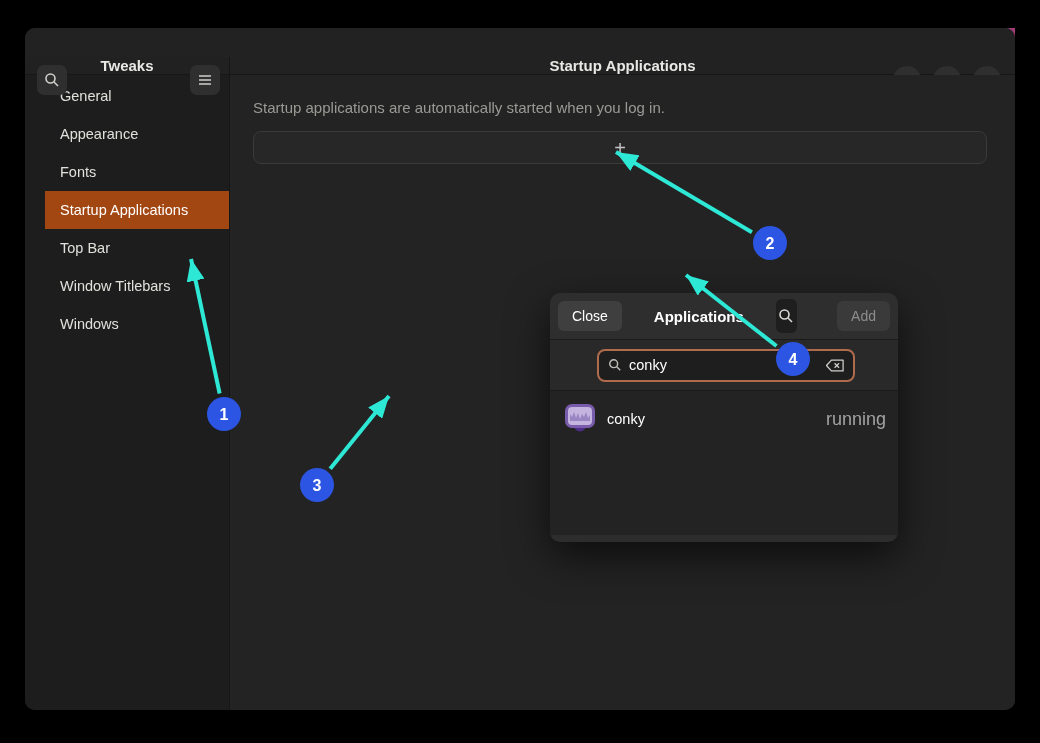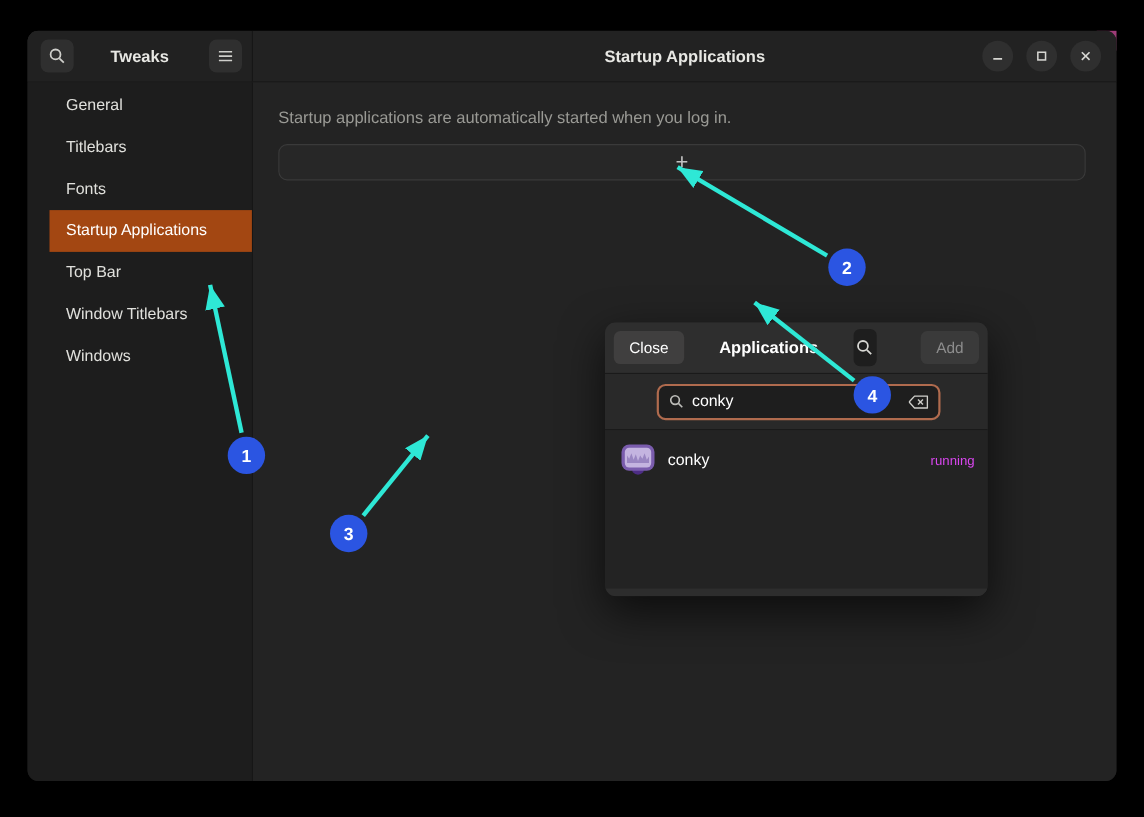--- a/index.html
+++ b/index.html
@@ -8,21 +8,21 @@
   .stage { position:relative; width:1040px; height:743px; background:#000; }
 
   .corner-accent { position:absolute; left:997px; top:28px; width:18px; height:18px;
     background:#b34487; }
 
   .app-window { position:absolute; left:25px; top:28px; width:990px; height:682px;
     background:#232323; border-radius:10px; overflow:hidden;
     display:flex; flex-direction:column; box-shadow:0 10px 30px rgba(0,0,0,.7); }
 
   .headerbar { height:47px; display:flex; flex-shrink:0; background:#222222;
-    border-bottom:1px solid #171717; }
+    border-bottom:1px solid #171717;align-items:flex-end; }
   .hb-side { width:205px; position:relative; display:flex; align-items:center;
     justify-content:center; border-right:1px solid #161616; background:#212121; }
   .hb-main { flex:1; position:relative; display:flex; align-items:center;
     justify-content:center; }
   .hb-title { font-size:15px; font-weight:bold; color:#e8e8e4; }
   .icon-btn { position:absolute; width:30px; height:30px; border-radius:7px;
     background:#2f2f2f; display:flex; align-items:center; justify-content:center;
     cursor:pointer; }
   .icon-btn.search { left:12px; top:8px; }
   .icon-btn.menu { right:9px; top:8px; }
@@ -62,21 +62,21 @@
     display:flex; align-items:center; flex-shrink:0; }
   .search-entry { margin-left:47px; width:258px; height:33px; background:#1e1e1e;
     border:2px solid #b06b4e; border-radius:8px; display:flex; align-items:center;
     padding:0 9px; }
   .search-entry input { flex:1; background:transparent; border:none; outline:none;
     color:#ffffff; font-size:14.5px; margin-left:7px;
     font-family:"Liberation Sans", sans-serif; }
   .dlg-list { flex:1; background:#232323; }
   .list-row { display:flex; align-items:center; padding:10px 12px; cursor:pointer; }
   .row-name { font-size:14.5px; color:#ffffff; margin-left:9px; }
-  .row-status { margin-left:auto; font-size:12px; color:#d946ef; }
+  .row-status { margin-left:auto; font-size:18px; color:#a3a3a3; }
   .dlg-footer { height:7px; background:#2d2d2d; flex-shrink:0; }
 
   #annotations { position:absolute; left:0; top:0; width:1040px; height:743px;
     pointer-events:none; }
   .badge-text { font-weight:bold; font-size:16px; fill:#ffffff;
     font-family:"Liberation Sans", sans-serif; }
 </style>
 </head>
 <body>
 
@@ -121,21 +121,21 @@
               <line x1="9.5" y1="2.5" x2="2.5" y2="9.5" stroke="#d6d6d2" stroke-width="1.5"></line>
             </svg>
           </div>
         </div>
       </div>
     </div>
 
     <div class="body-row">
       <div class="sidebar">
         <div class="side-item">General</div>
-        <div class="side-item">Titlebars</div>
+        <div class="side-item">Appearance</div>
         <div class="side-item">Fonts</div>
         <div class="side-item selected">Startup Applications</div>
         <div class="side-item">Top Bar</div>
         <div class="side-item">Window Titlebars</div>
         <div class="side-item">Windows</div>
       </div>
 
       <div class="main">
         <div class="desc">Startup applications are automatically started when you log in.</div>
         <div class="add-bar">

